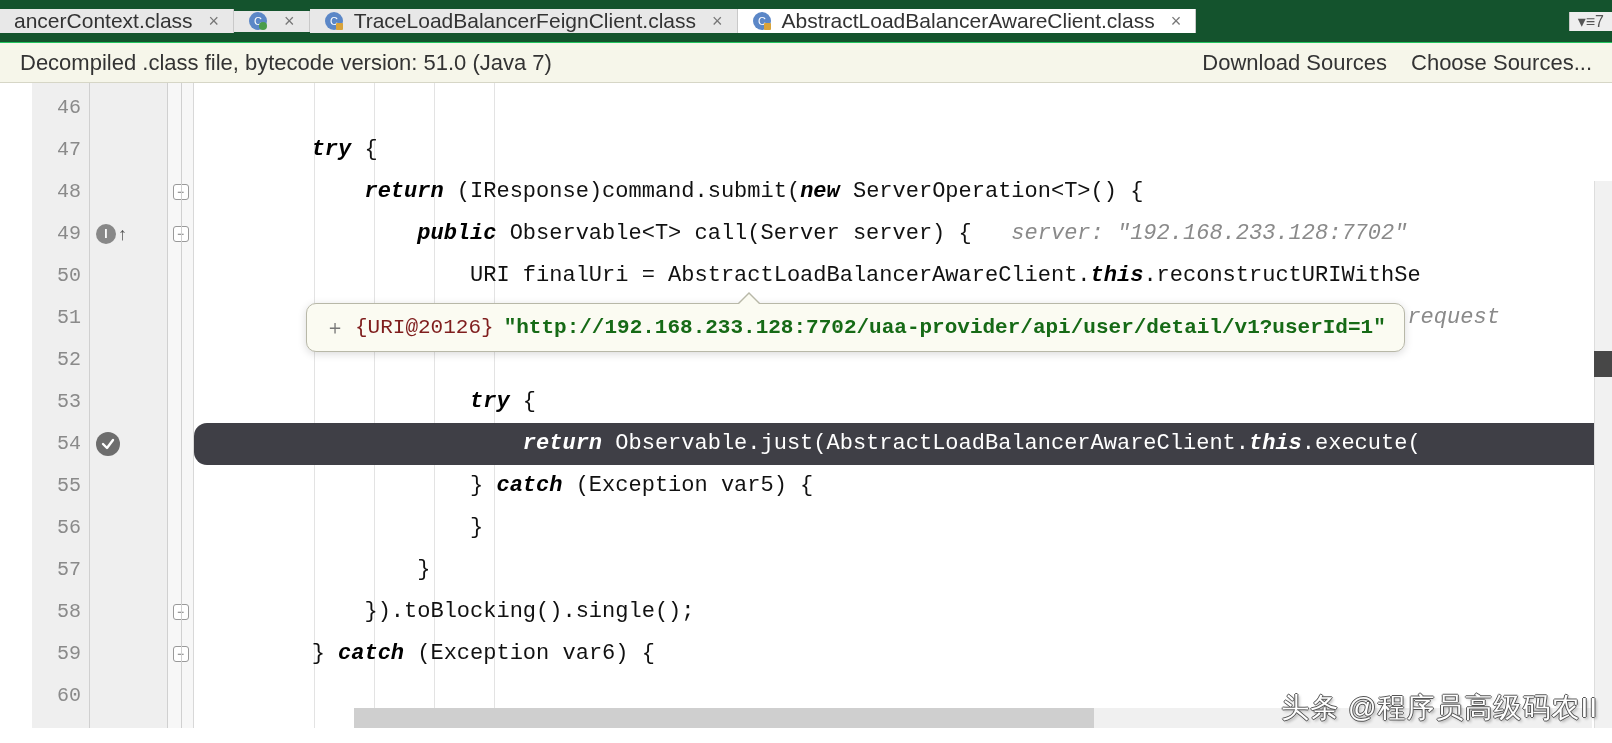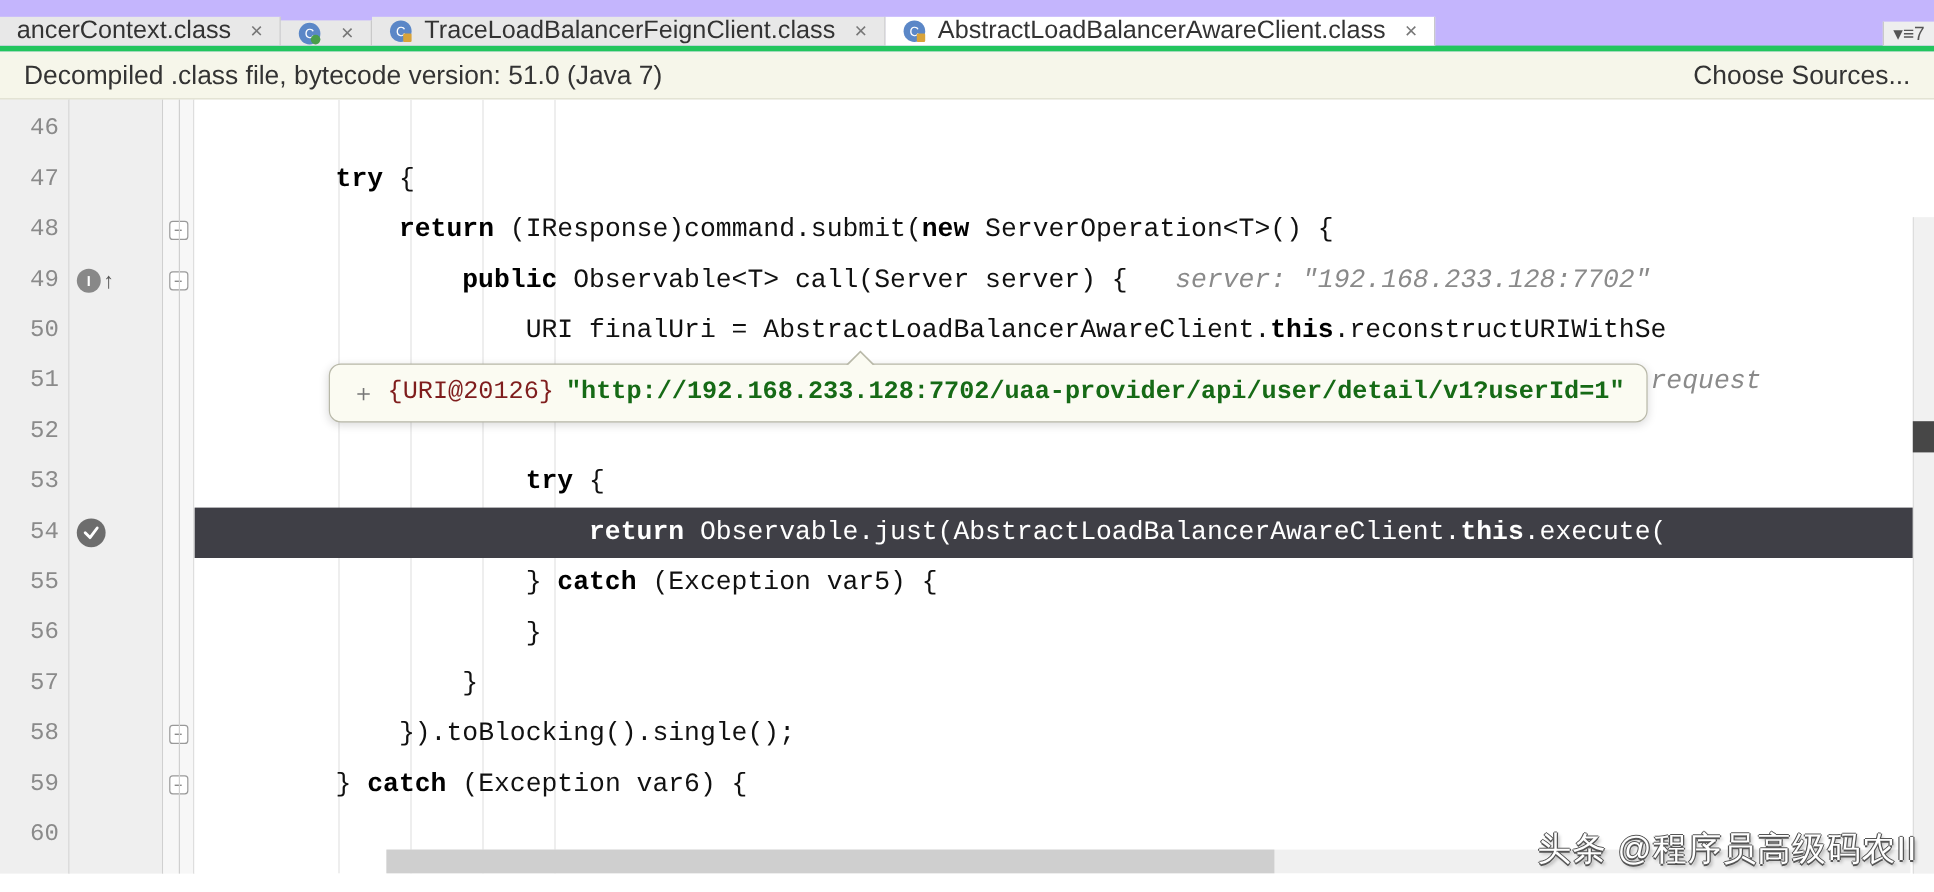--- a/index.html
+++ b/index.html
@@ -8,24 +8,24 @@
     font-size: 13px;
     background: #fff;
     width: 1612px;
     height: 743px;
     overflow: hidden;
     position: relative;
   }
   
   .tabbar {
     display: flex;
-    align-items: flex-end;
+    align-items: center;
     height: 43px;
-    background: #c4b5fd;
-    border-bottom: 5px solid #22c55e;
+    background: #14532d;
+    border-bottom: 1px solid #22c55e;
   }
   .tab {
     display: flex;
     align-items: center;
     padding: 0 14px 0 14px;
     border-right: 1px solid #c9c9c9;
     font-size: 21px;
     color: #333;
     background: #e8e8e8;
     gap: 10px;
@@ -67,20 +67,21 @@
   }
   .gutter {
     width: 58px;
     background: #efefef;
     border-right: 1px solid #d0d0d0;
     text-align: right;
     padding-top: 4px;
     font-family: "Consolas","Courier New",monospace;
     font-size: 20px;
     color: #8a8a8a;
+    margin-left: 32px;
   }
   .gutter div { height: 42px; line-height: 42px; padding-right: 8px; }
   .marker-col {
     width: 78px;
     background: #efefef;
     border-right: 1px solid #d0d0d0;
     padding-top: 4px;
   }
   .marker-col .row { height: 42px; display:flex; align-items:center; justify-content:flex-start; padding-left:6px; gap:4px;}
   .fold-col {
@@ -103,27 +104,27 @@
     font-family: "Consolas","Courier New",monospace;
     font-size: 22px;
     color: #111;
     padding-top: 4px;
     position: relative;
     overflow: hidden;
     background: #fff;
   }
   .code .ln { height:42px; line-height:42px; white-space: pre; padding-left: 12px; position:relative; }
   .code .bp {
-    background: #3f3f46; color: #fff;
+    background: #3f3f46; color: #fff; border-radius: 13px;
   }
   .code .bp .kw { color:#fff; }
   .indent-guide {
     position:absolute; top:0; bottom:0; width:1px; background:#e3e3e3;
   }
-  .kw { font-weight: bold; color:#000; }
+  .kw { font-weight: bold; color:#000;font-style:italic; }
   .hint { font-style: italic; color:#8a8a8a; }
   
   .tooltip {
     position:absolute; left:112px; top:220px;
     background:#fbfbf2; border:1px solid #b8b8a8; border-radius:10px;
     box-shadow: 0 2px 8px rgba(0,0,0,0.15);
     padding: 10px 18px;
     font-family: "Consolas","Courier New",monospace;
     font-size: 21px;
     display:flex; align-items:center; gap:10px;
@@ -213,20 +214,21 @@
     <span class="close">×</span>
   </div>
   <div class="tabbar-trail">
     <span>▾≡7</span>
   </div>
 </div>
 
 <div class="banner">
   <span>Decompiled .class file, bytecode version: 51.0 (Java 7)</span>
   <div class="banner-right">
+    <span>Download Sources</span>
     <span>Choose Sources...</span>
   </div>
 </div>
 
 <div class="editor">
 
   <div class="gutter">
     <div>46</div>
     <div>47</div>
     <div>48</div>

